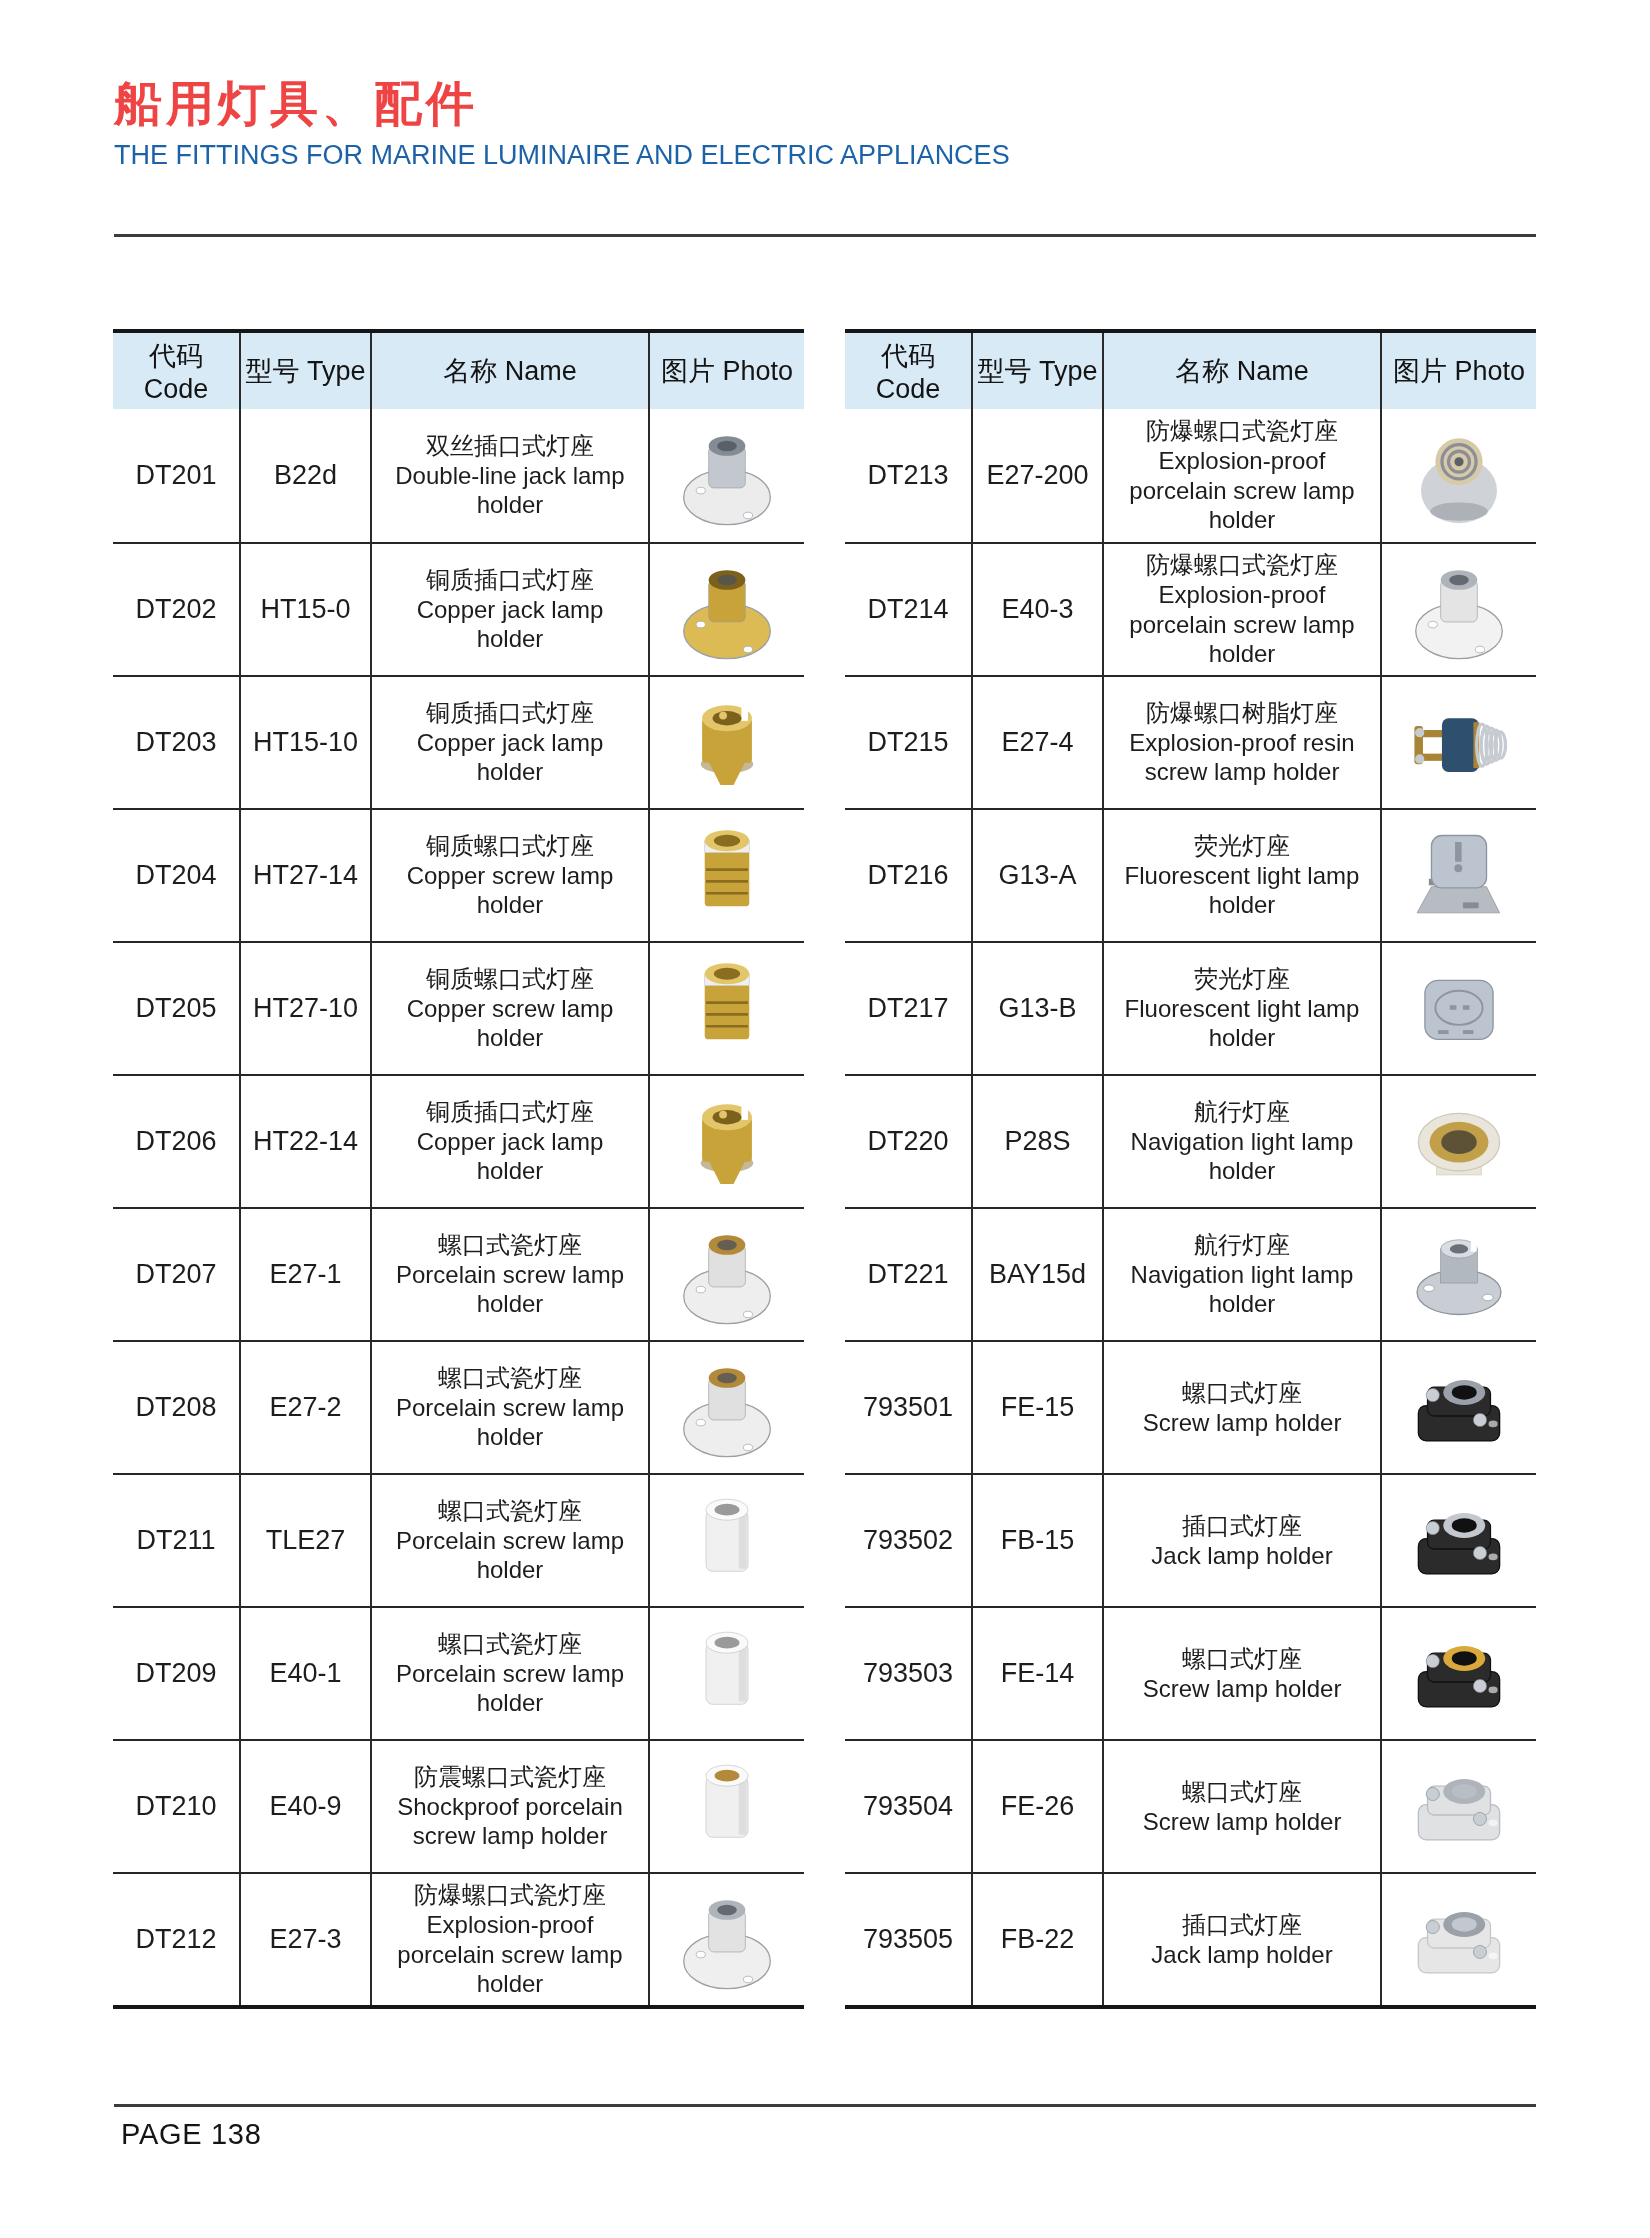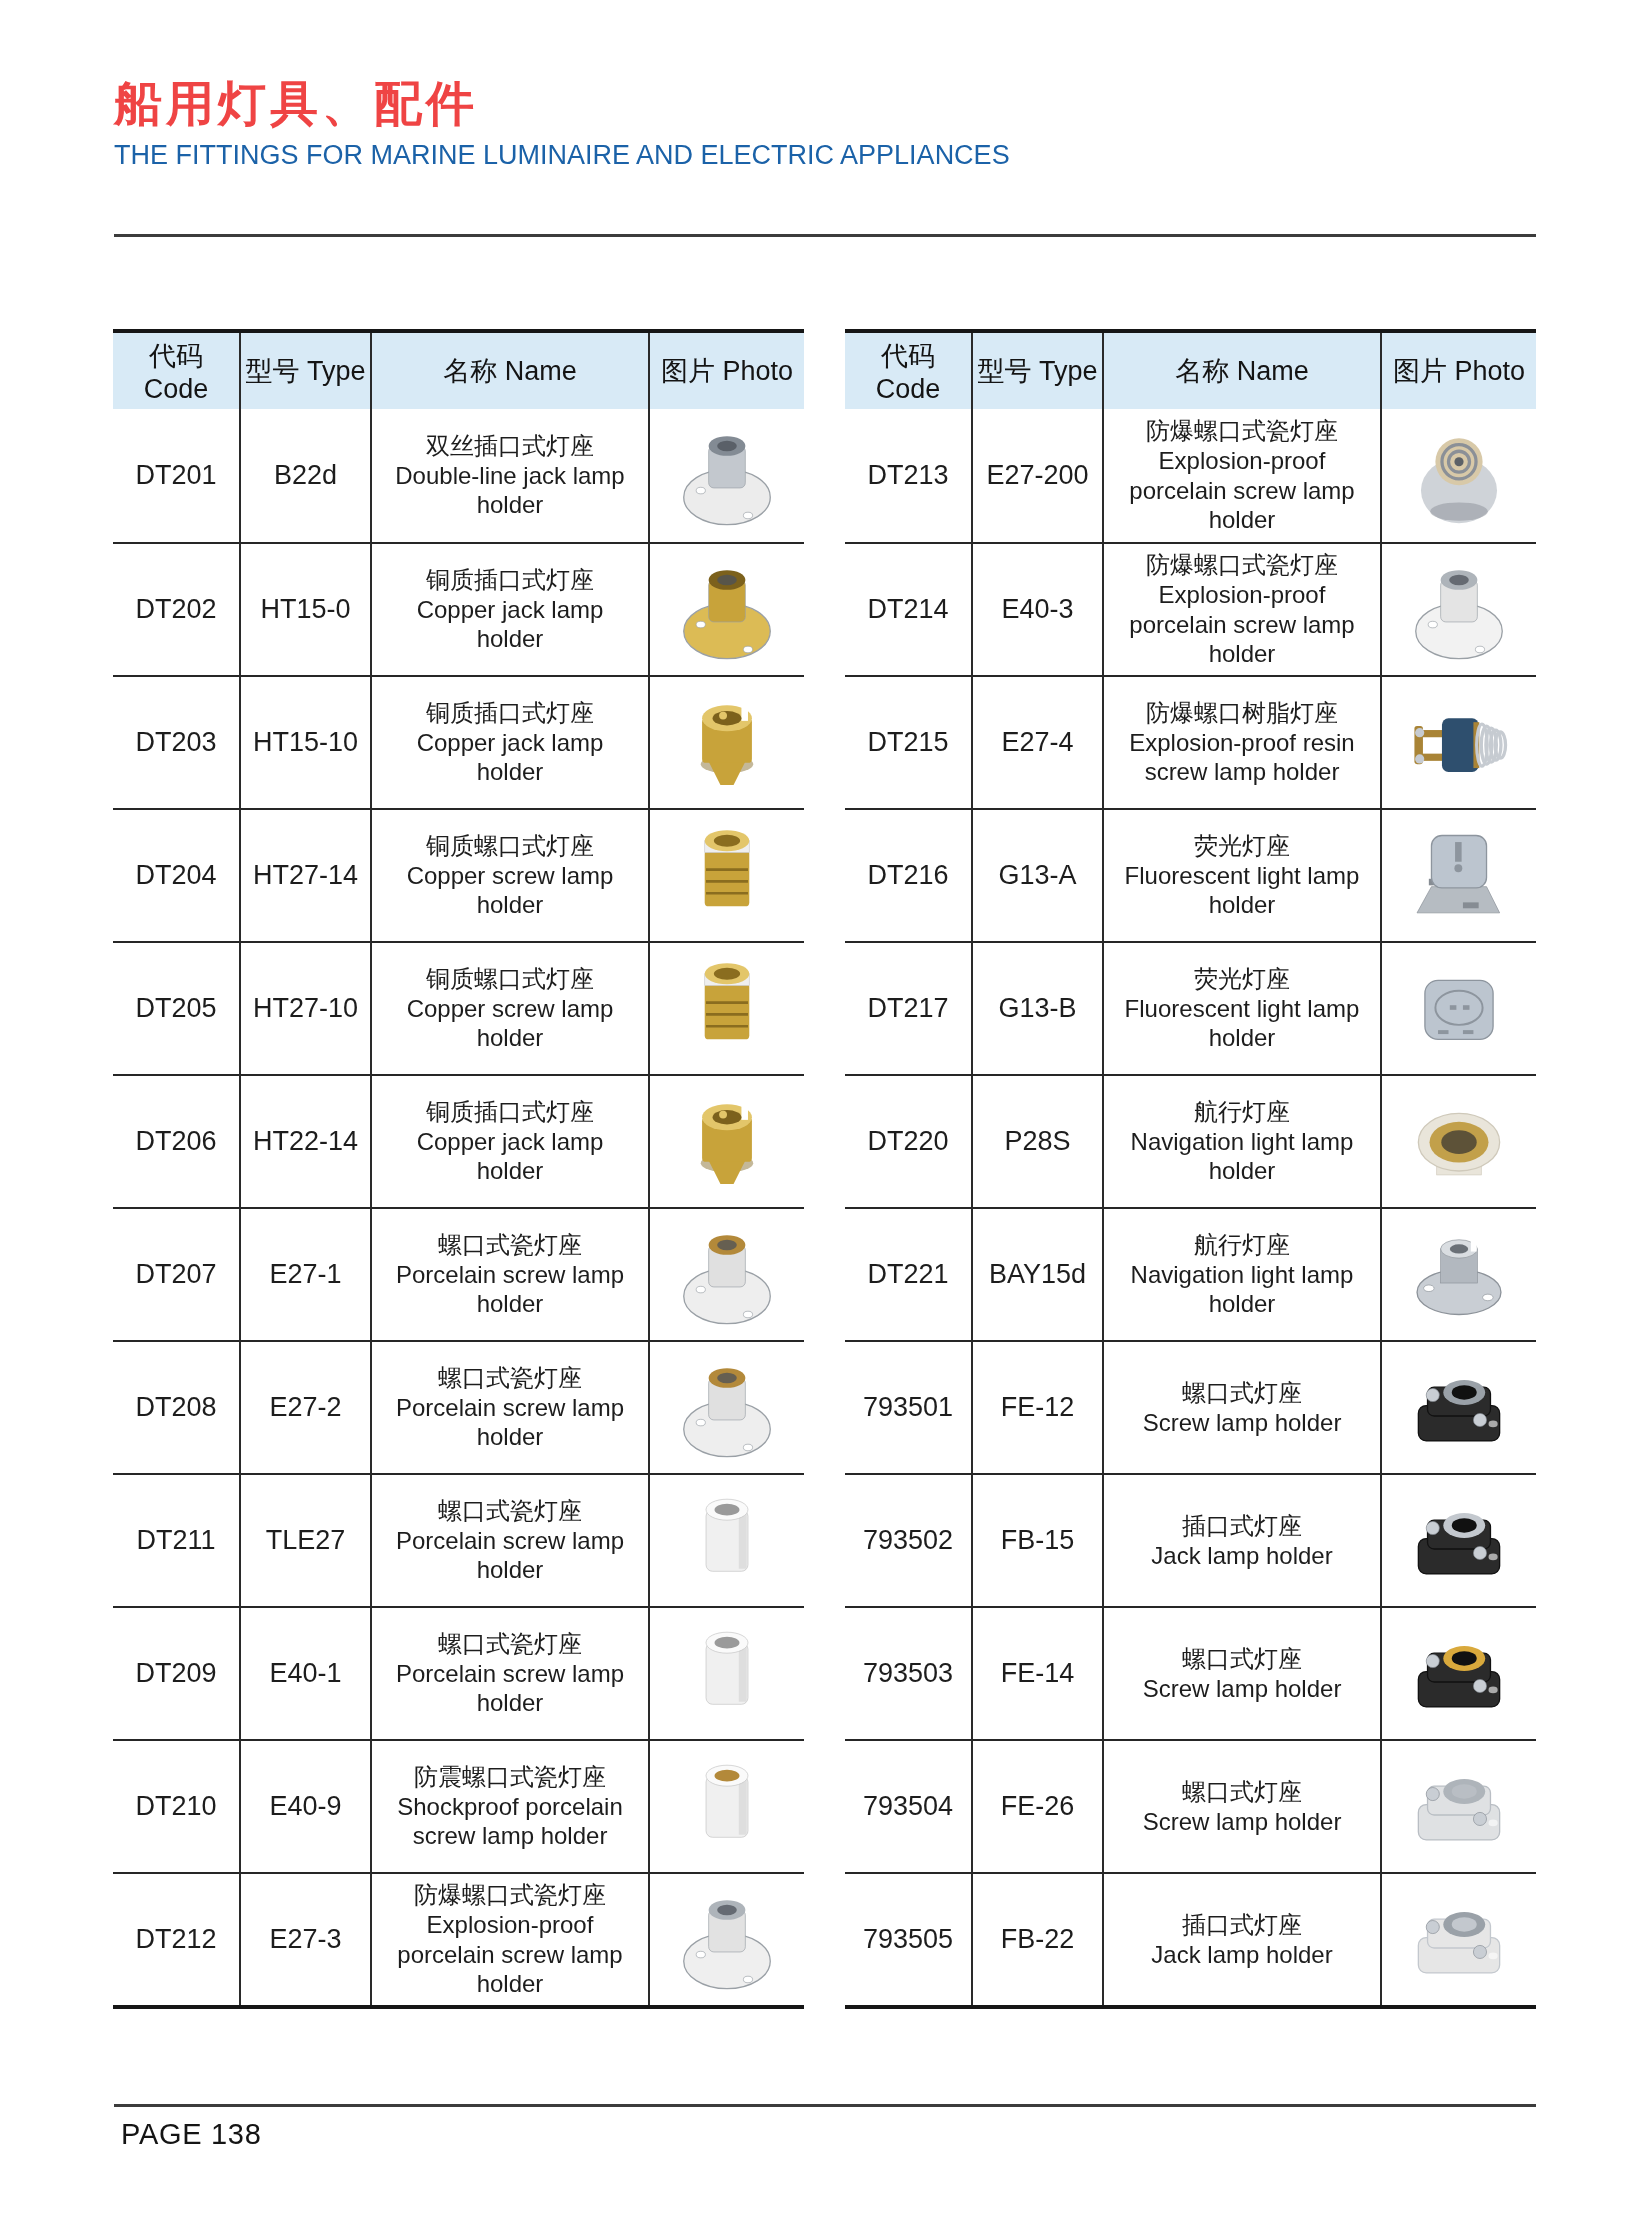--- a/index.html
+++ b/index.html
@@ -557,21 +557,21 @@
               <ellipse cx="90" cy="56" rx="28" ry="14" fill="#d9dde1" stroke="#8d939a"></ellipse>
               <rect x="108" y="42" width="9" height="18" fill="#ffffff"></rect>
               <ellipse cx="90" cy="56" rx="14" ry="7" fill="#6a7077"></ellipse>
             </svg>
           </div>
         </div>
         <div class="cell dcell col0 sep">
           <span>793501</span>
         </div>
         <div class="cell dcell col1 sep">
-          <span>FE-12</span>
+          <span>FE-15</span>
         </div>
         <div class="cell dcell col2 sep">
           <div class="name-wrap">
             <span>螺口式灯座</span>
             <span>Screw lamp holder</span>
           </div>
         </div>
         <div class="cell dcell col3 sep">
           <div class="photo-box">
             <svg viewBox="0 0 180 190" xmlns="http://www.w3.org/2000/svg">

